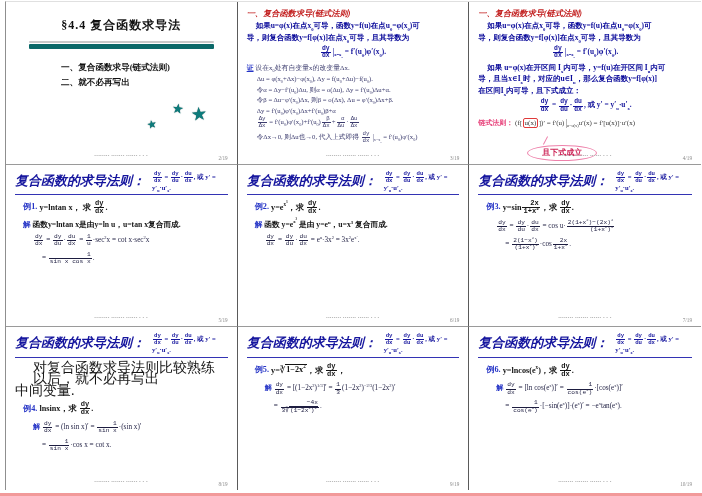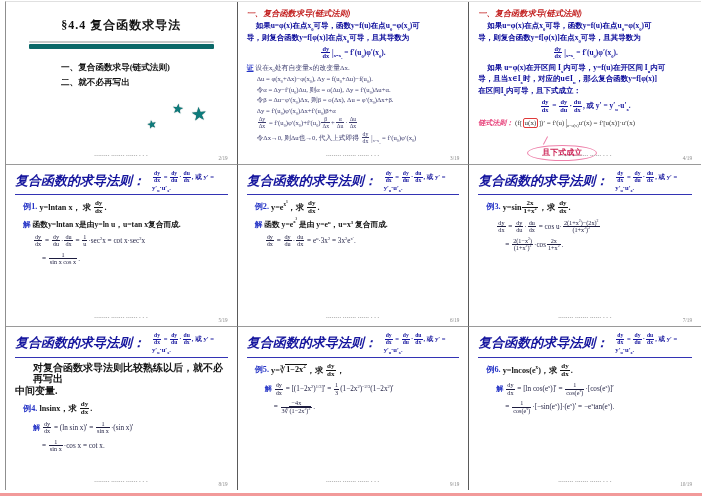--- a/index.html
+++ b/index.html
@@ -34,29 +34,29 @@
   .rule-hr{height:0;border-bottom:1.2px solid #3333b4;margin:3px 0 4px 0;}
 
   .ln{margin:1.5px 0;}
   .thm{font-size:7.5px;font-weight:bold;color:#0a0a9a;line-height:10px;}
   .ctr{text-align:center;font-size:7.4px;font-weight:bold;color:#12129c;margin:3px 0;}
   .pfz{font-size:6.9px;color:#3c3c6e;margin-top:2px;}
   .pf{font-size:6.7px;color:#3c3c6e;line-height:9px;padding-left:10px;}
   .exm{font-size:8.2px;font-weight:bold;color:#151515;margin:5px 0 4px 8px;}
   .exs{font-size:7.7px;font-weight:bold;color:#151515;margin:4px 0 4px 8px;}
   .fml{font-size:7.2px;color:#1d1d40;margin:4px 0;}
-  .blk{font-size:10px;font-weight:bold;color:#151515;line-height:11px;}
+  .blk{font-size:14px;font-weight:normal;color:#151515;line-height:11px;}
   .chain{font-size:7px;color:#3a3a3a;margin-top:5px;}
 
-  .mk-r{color:#e8457d;font-weight:bold;font-style:italic;}
+  .mk-r{color:#e8457d;font-weight:bold;}
   .mk-b{color:#2433c6;font-weight:bold;margin-top:48px;}
   .mk-u{color:#2433c6;font-weight:bold;text-decoration:underline;}
 
   
-  .frac{display:inline-block;text-align:center;vertical-align:-0.55em;margin:0 1px;font-size:0.86em;}
+  .frac{display:inline-block;text-align:right;vertical-align:-0.55em;margin:0 1px;font-size:0.86em;font-family:Liberation Mono, monospace;}
   .fr-n{display:block;line-height:1.05;padding:0 1px;border-bottom:0.8px solid currentColor;}
   .fr-d{display:block;line-height:1.05;padding:0 1px;}
   sup{font-size:0.62em;vertical-align:super;line-height:0;}
   sub{font-size:0.62em;vertical-align:sub;line-height:0;}
   .vb{display:inline-block;transform:scaleY(1.35);margin-left:1px;}
   .rt{border-top:0.9px solid currentColor;padding:0 1px;}
   .redbox{border:1px solid #e03a3a;border-radius:2px;padding:0 1px;margin:0 0.5px;text-align:center;}
 
   
   .note-ellipse{position:absolute;left:58px;bottom:3px;border:1.2px solid #ee82ab;border-radius:50%;

